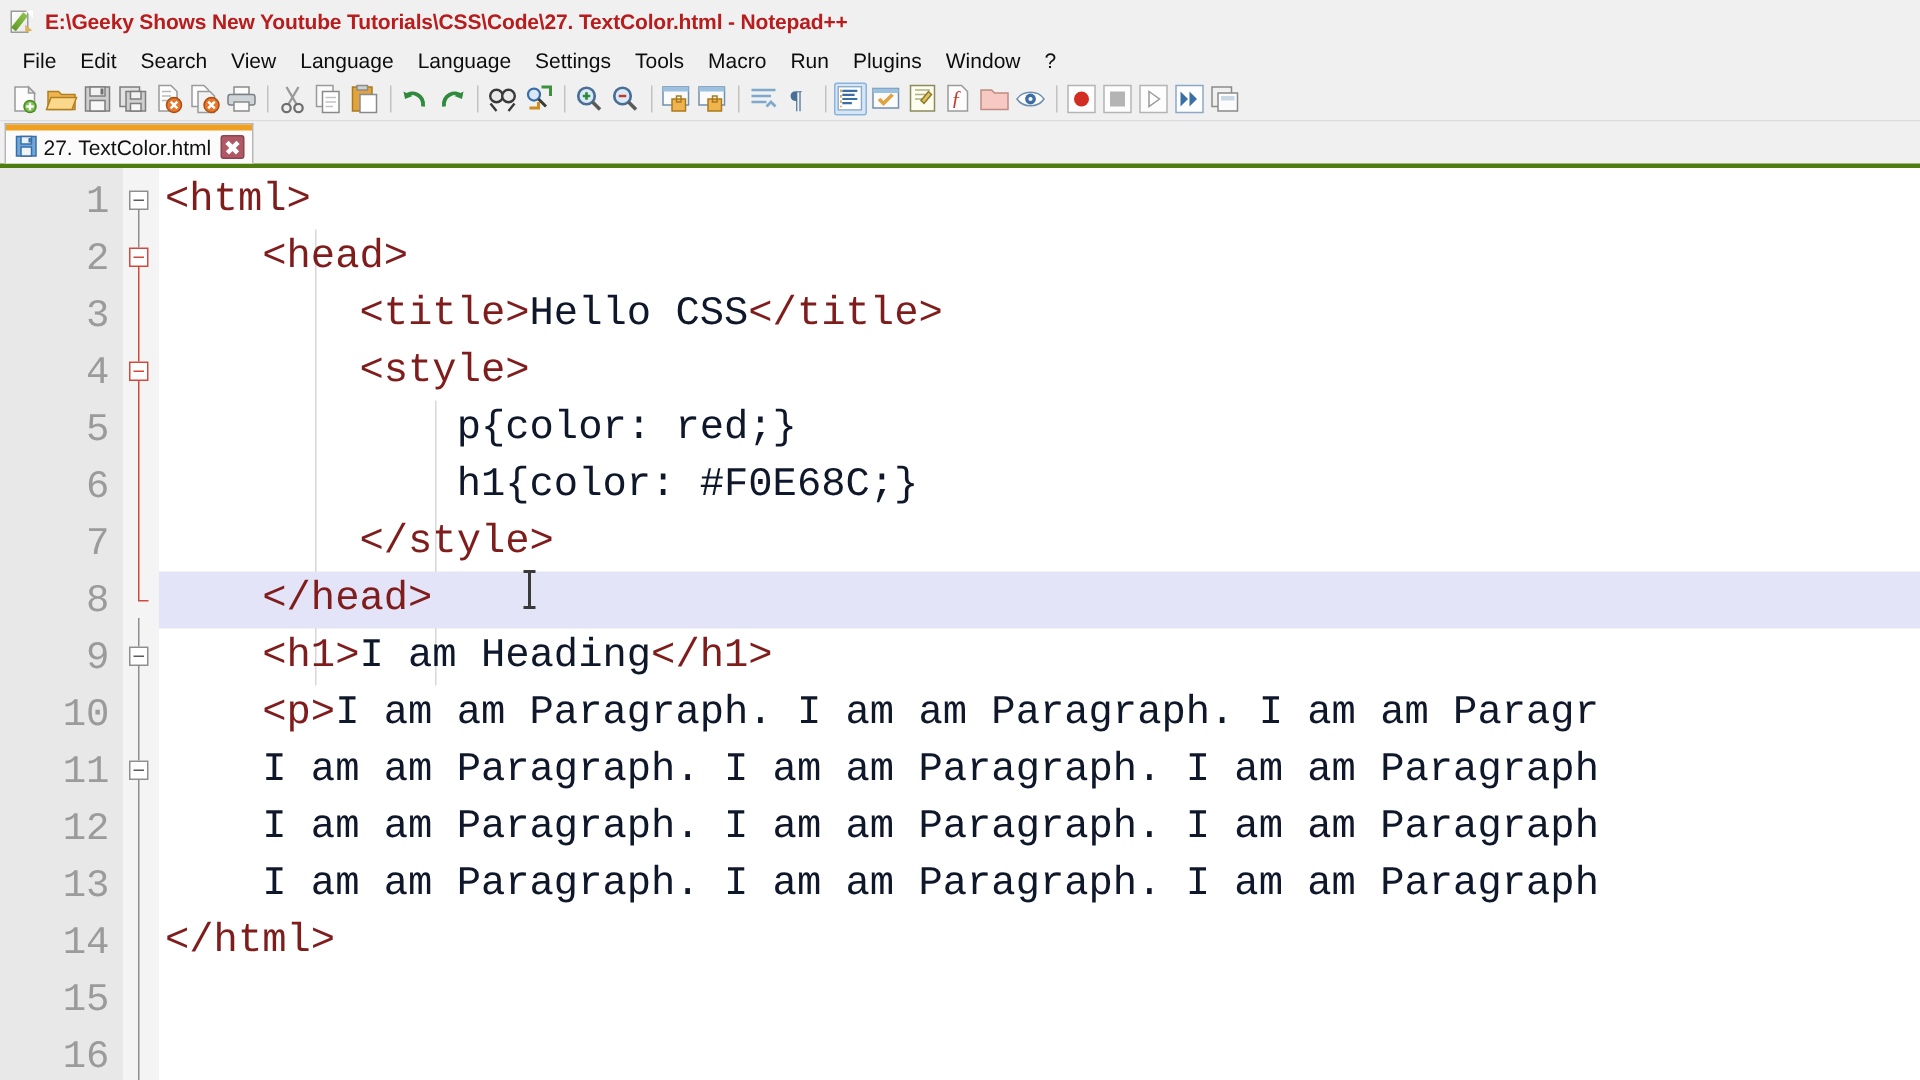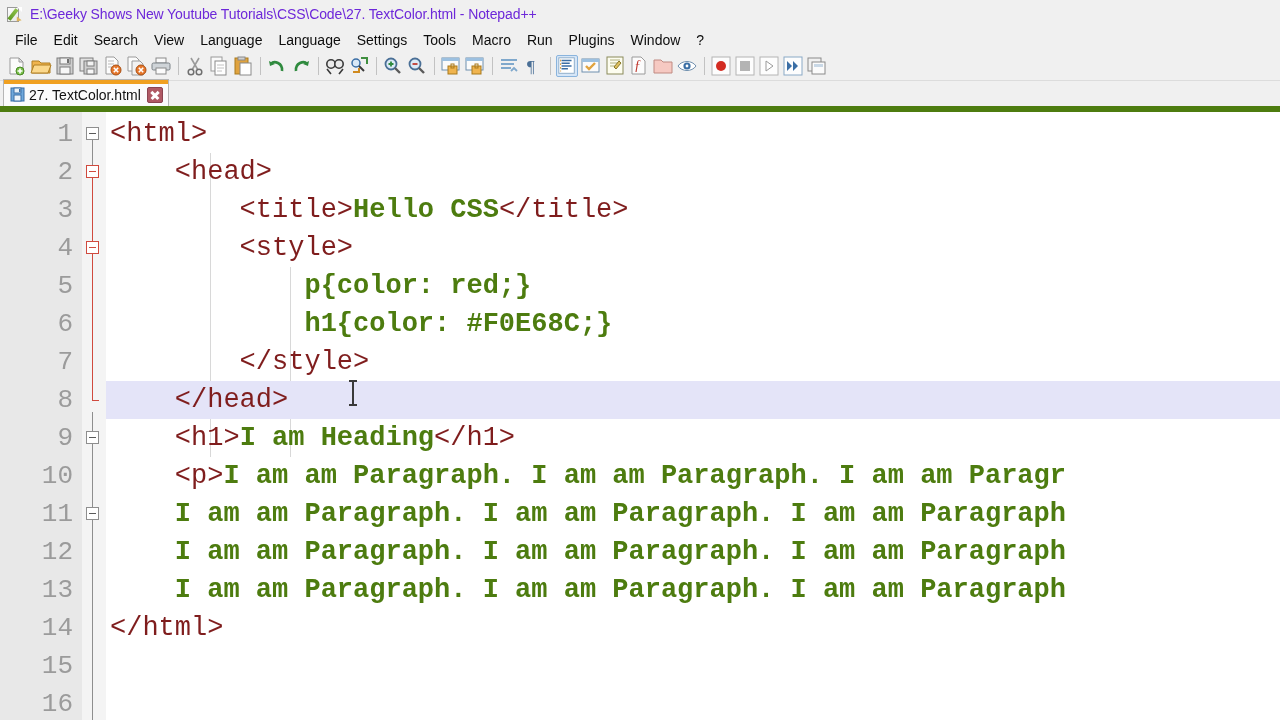--- a/index.html
+++ b/index.html
@@ -63,23 +63,24 @@
     position: absolute;
     left: 9px; top: 12px;
     width: 0; height: 0;
     border-left: 3px solid transparent;
     border-right: 3px solid transparent;
     border-top: 4px solid #dcb35a;
     transform: rotate(38deg);
   }
   .title-text {
     font-size: 14px;
-    color: #6d28d9;
+    color: #b91c1c;
     white-space: nowrap;
     letter-spacing: -0.1px;
+    font-weight: bold;
   }
 
   
   .menubar {
     height: 24px;
     background: #f0f0f0;
     display: flex;
     align-items: center;
     padding-left: 7px;
     flex: 0 0 auto;
@@ -125,21 +126,21 @@
   .tb-btn svg { display: block; }
 
   
   .tabbar {
     height: 31px;
     background: #f0f0f0;
     display: flex;
     align-items: flex-end;
     padding-left: 3px;
     flex: 0 0 auto;
-    border-bottom: 6px solid #4d7c0f;
+    border-bottom: 3px solid #4d7c0f;
     box-sizing: border-box;
   }
   .tab {
     height: 27px;
     background: #fbfbfb;
     border: 1px solid #b6b6b6;
     border-bottom: none;
     box-sizing: border-box;
     display: flex;
     align-items: center;
@@ -270,21 +271,21 @@
     font-size: 27px;
     white-space: pre;
     color: #000000;
     position: relative;
     padding-left: 4px;
   }
   .code-line.current {
     background: #e4e4f8;
   }
   .tag { color: #7f1d1d; }
-  .txt { color: #4d7c0f; font-weight: bold; }
+  .txt { color: #0f172a; font-weight: normal; }
   .indent-guide {
     position: absolute;
     width: 1px;
     background: #d8d8d8;
   }
   .mouse-caret {
     position: absolute;
     left: 352px;
     top: 268px;
     width: 2px;

